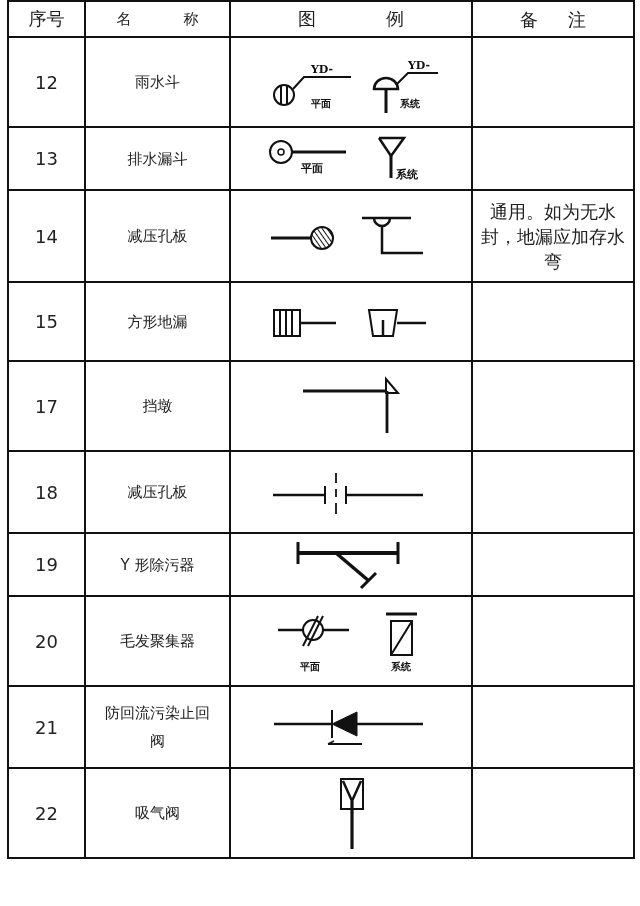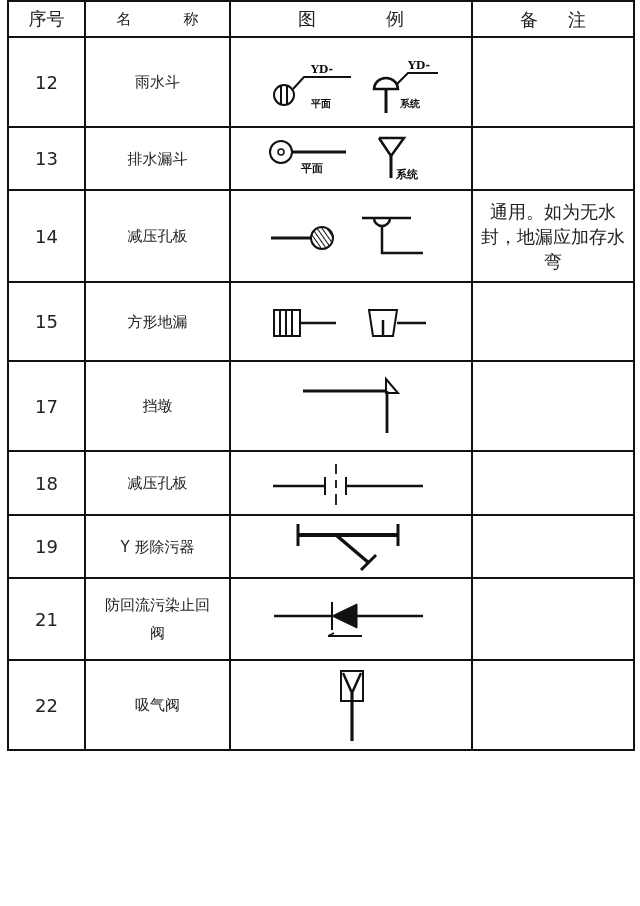--- a/index.html
+++ b/index.html
@@ -137,21 +137,21 @@
           <g stroke="#111" fill="none" stroke-width="2.8">
             <line x1="67" y1="20" x2="151" y2="20"></line>
             <line x1="151" y1="20" x2="151" y2="62"></line>
             <polygon points="150,8 162,22 150,22" stroke-width="2"></polygon>
           </g>
         </svg>
       </td>
       <td class="c-note"></td>
     </tr>
 
-    <tr style="height:64px">
+    <tr style="height:82px">
       <td class="c-no">18</td>
       <td class="c-name">减压孔板</td>
       <td class="c-fig">
         <svg width="230" height="50" viewBox="0 0 230 50">
           <g stroke="#111" fill="none" stroke-width="2.5">
             <line x1="37" y1="28" x2="89" y2="28"></line>
             <line x1="89" y1="19" x2="89" y2="37" stroke-width="2"></line>
             <line x1="100" y1="6" x2="100" y2="16" stroke-width="1.8"></line>
             <line x1="100" y1="22" x2="100" y2="30" stroke-width="1.8"></line>
             <line x1="100" y1="36" x2="100" y2="47" stroke-width="1.8"></line>
@@ -173,20 +173,43 @@
             <line x1="62" y1="5" x2="62" y2="27" stroke-width="3"></line>
             <line x1="162" y1="5" x2="162" y2="27" stroke-width="3"></line>
             <line x1="100" y1="16" x2="133" y2="44" stroke-width="3.5"></line>
             <line x1="125" y1="51" x2="140" y2="36" stroke-width="3"></line>
           </g>
         </svg>
       </td>
       <td class="c-note"></td>
     </tr>
 
+    <tr style="height:90px">
+      <td class="c-no">20</td>
+      <td class="c-name">毛发聚集器</td>
+      <td class="c-fig">
+        <svg width="230" height="70" viewBox="0 0 230 70">
+          <g stroke="#111" fill="none">
+            <line x1="42" y1="24" x2="67" y2="24" stroke-width="2.5"></line>
+            <circle cx="77" cy="24" r="10" stroke-width="2"></circle>
+            <line x1="87" y1="24" x2="113" y2="24" stroke-width="2.5"></line>
+            <line x1="67" y1="40" x2="82" y2="10" stroke-width="2"></line>
+            <line x1="72" y1="40" x2="87" y2="10" stroke-width="2"></line>
+            <line x1="150" y1="8" x2="181" y2="8" stroke-width="3"></line>
+            <rect x="155" y="15" width="21" height="34" stroke-width="2"></rect>
+            <line x1="155" y1="49" x2="176" y2="15" stroke-width="2"></line>
+          </g>
+          <g font-family="DejaVu Serif, serif" font-size="10" font-weight="bold" fill="#111">
+            <text x="64" y="64">平面</text>
+            <text x="155" y="64">系统</text>
+          </g>
+        </svg>
+      </td>
+      <td class="c-note"></td>
+    </tr>
 
     <tr style="height:82px">
       <td class="c-no">21</td>
       <td class="c-name">
         <span style="display:inline-block;width:112px;">防回流污染止回阀</span>
       </td>
       <td class="c-fig">
         <svg width="230" height="50" viewBox="0 0 230 50">
           <g stroke="#111" fill="none">
             <line x1="38" y1="22" x2="96" y2="22" stroke-width="2.5"></line>

